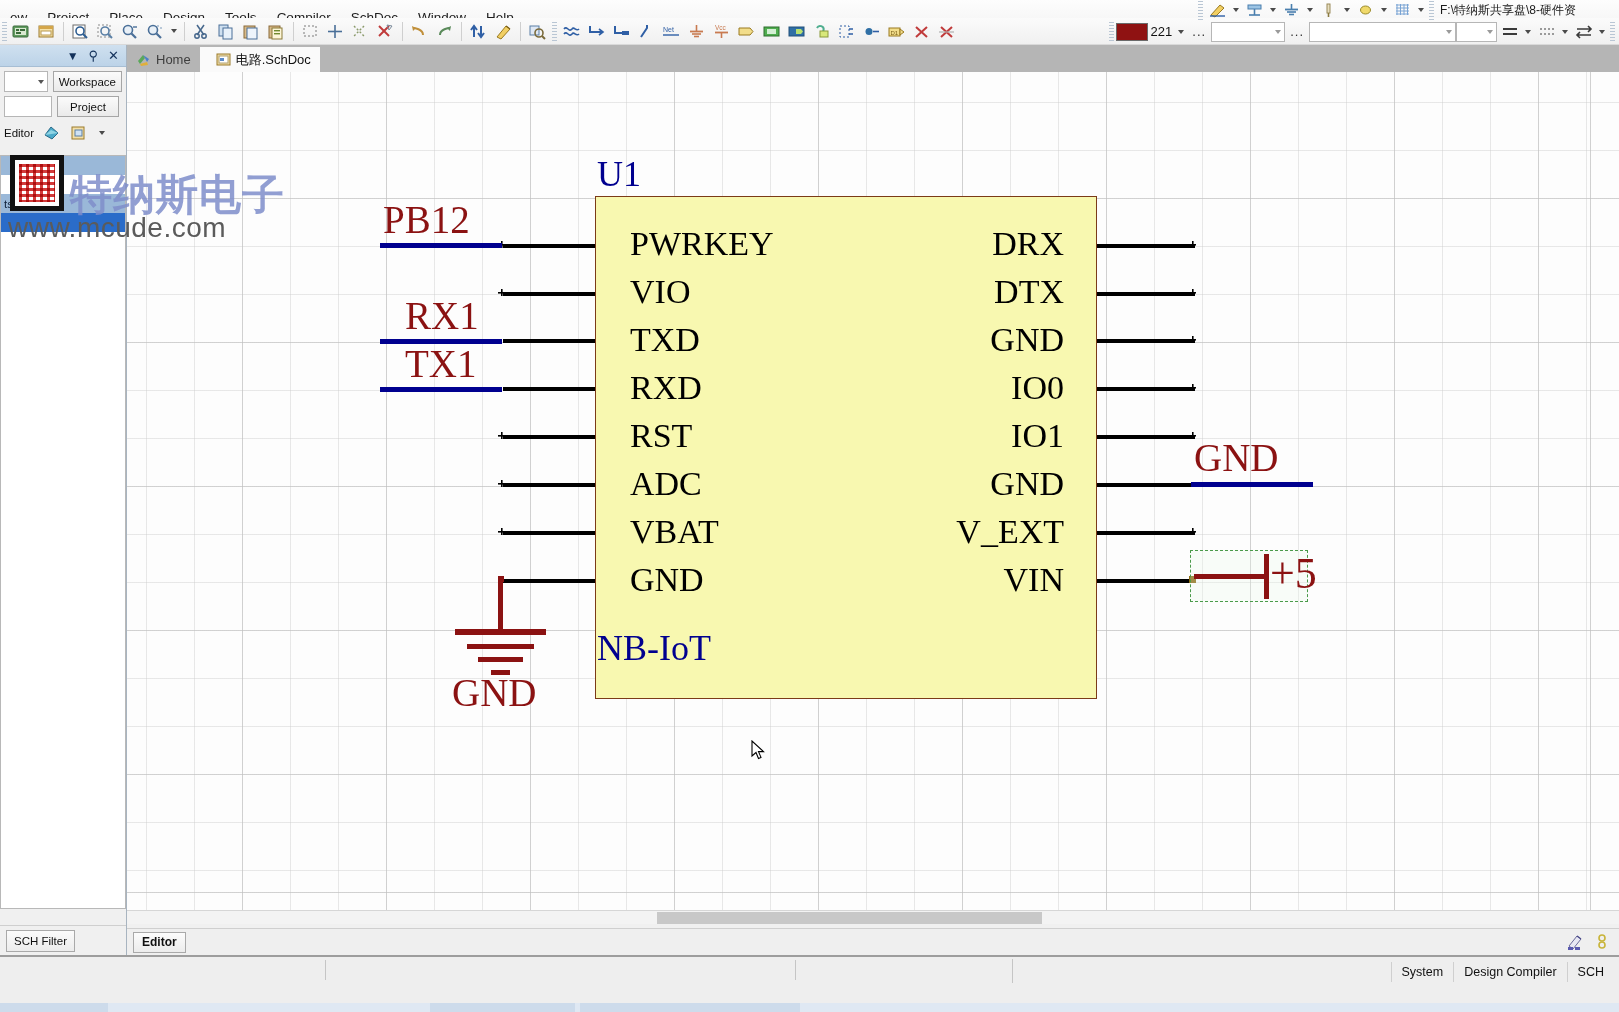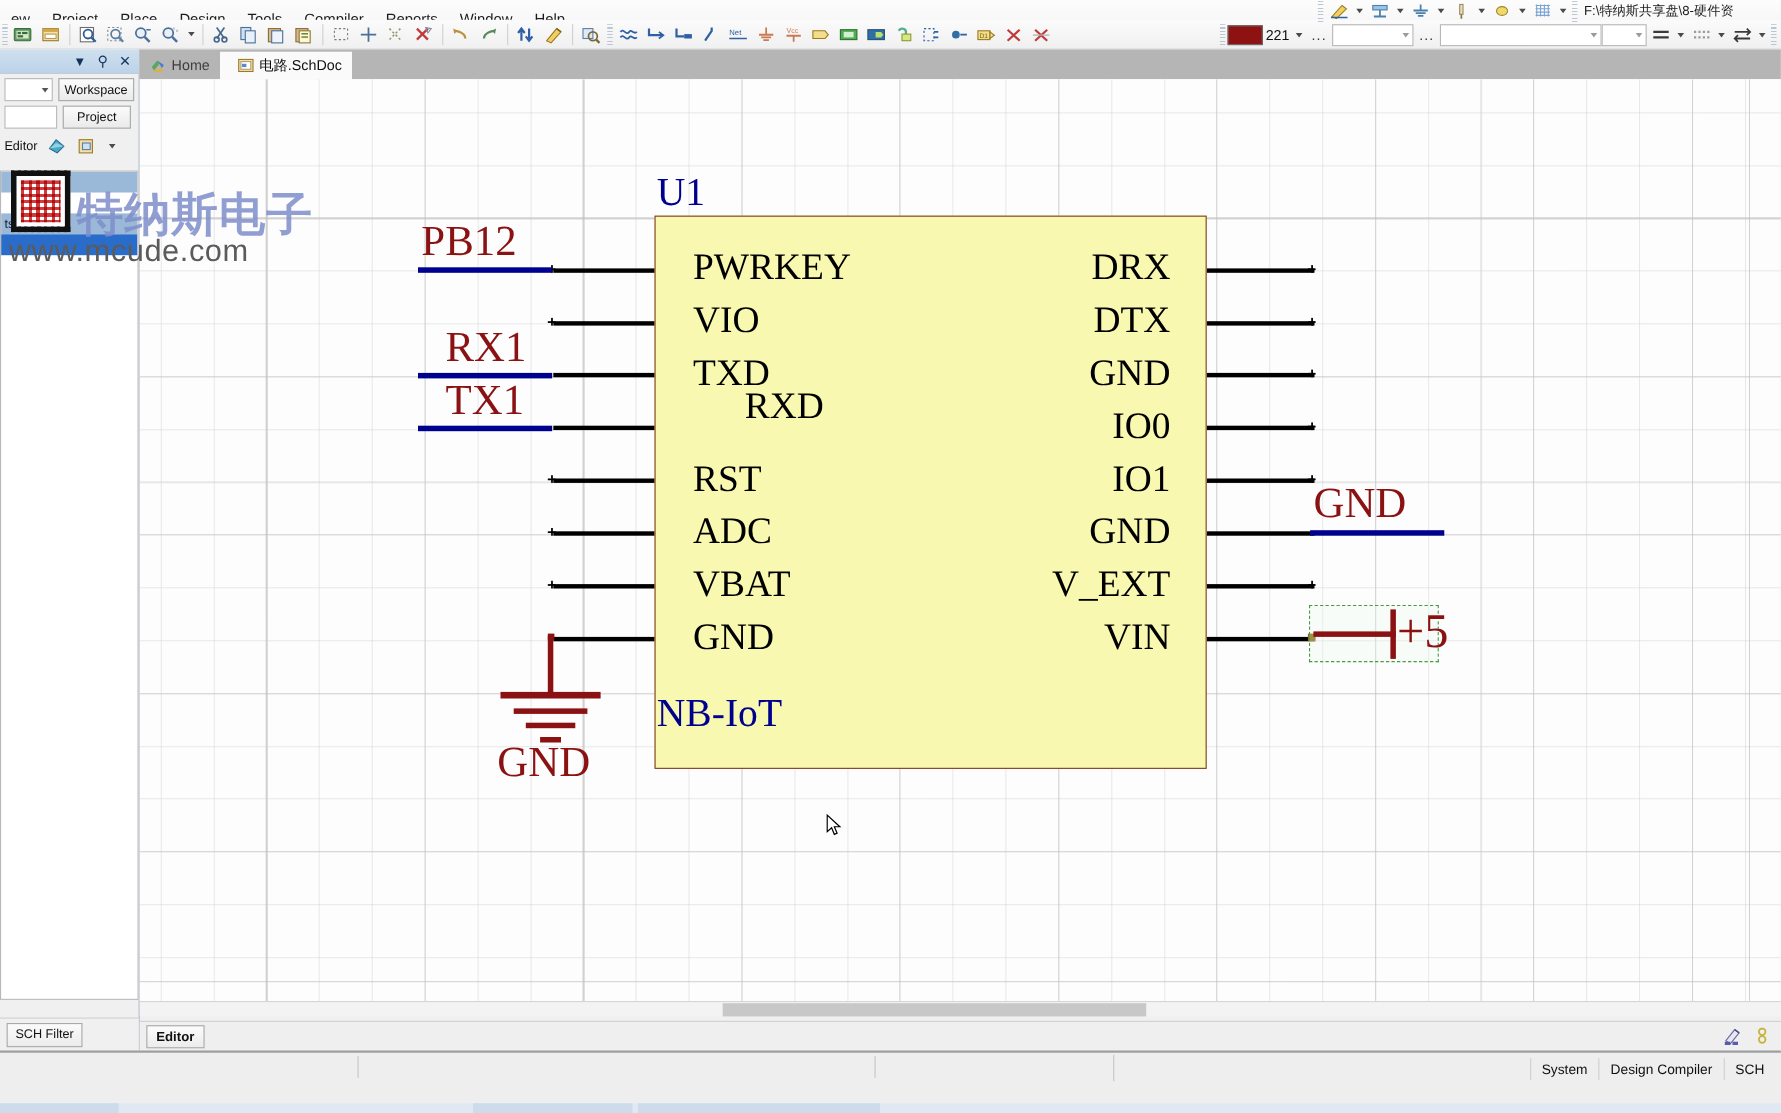--- a/index.html
+++ b/index.html
@@ -202,21 +202,21 @@
 
 <div class="app">
 
   <div class="menubar">
     <div class="menu-item">ew</div>
     <div class="menu-item"><span>Project</span></div>
     <div class="menu-item"><span>Place</span></div>
     <div class="menu-item"><span>Design</span></div>
     <div class="menu-item"><span>Tools</span></div>
     <div class="menu-item"><span>Compiler</span></div>
-    <div class="menu-item"><span>Reports</span></div>
+    <div class="menu-item"><span>SchDoc</span></div>
     <div class="menu-item"><span>Window</span></div>
     <div class="menu-item"><span>Help</span></div>
   </div>
 
   <div class="toolbar">
     <div class="tb-grip"></div>
 
     <div class="tb-btn">
       <svg width="19" height="17" viewBox="0 0 19 17">
         <rect x="1" y="3" width="15" height="11" rx="1" fill="#5f9b5f" stroke="#3c6b3c"></rect>
@@ -671,21 +671,21 @@
 
       <div class="chipbody" style="left:468px;top:124px;width:502px;height:503px;"></div>
 
       <div class="desig" style="left:470px;top:84px;">U1</div>
 
       <div class="desig" style="left:470px;top:558px;">NB-IoT</div>
 
       <div class="pinlabel" style="left:503px;top:155px;">PWRKEY</div>
       <div class="pinlabel" style="left:503px;top:203px;">VIO</div>
       <div class="pinlabel" style="left:503px;top:251px;">TXD</div>
-      <div class="pinlabel" style="left:503px;top:281px;margin-left:47px;">RXD</div>
+      <div class="pinlabel" style="left:503px;top:299px;">RXD</div>
       <div class="pinlabel" style="left:503px;top:347px;">RST</div>
       <div class="pinlabel" style="left:503px;top:395px;">ADC</div>
       <div class="pinlabel" style="left:503px;top:443px;">VBAT</div>
       <div class="pinlabel" style="left:503px;top:491px;">GND</div>
 
       <div class="pinlabel r" style="left:737px;top:155px;width:200px;">DRX</div>
       <div class="pinlabel r" style="left:737px;top:203px;width:200px;">DTX</div>
       <div class="pinlabel r" style="left:737px;top:251px;width:200px;">GND</div>
       <div class="pinlabel r" style="left:737px;top:299px;width:200px;">IO0</div>
       <div class="pinlabel r" style="left:737px;top:347px;width:200px;">IO1</div>

